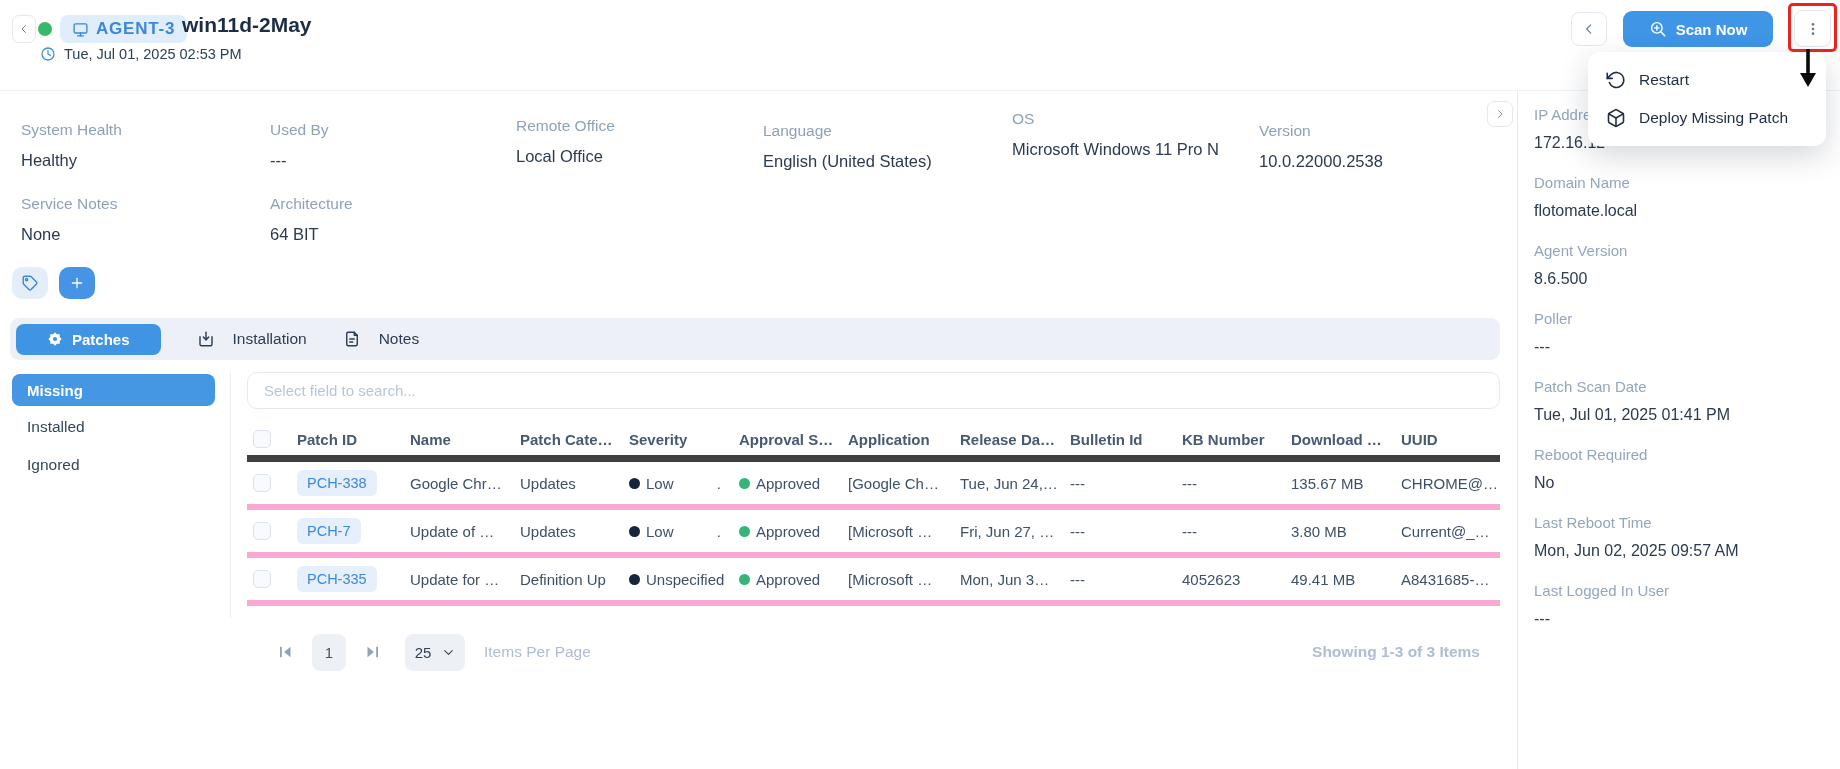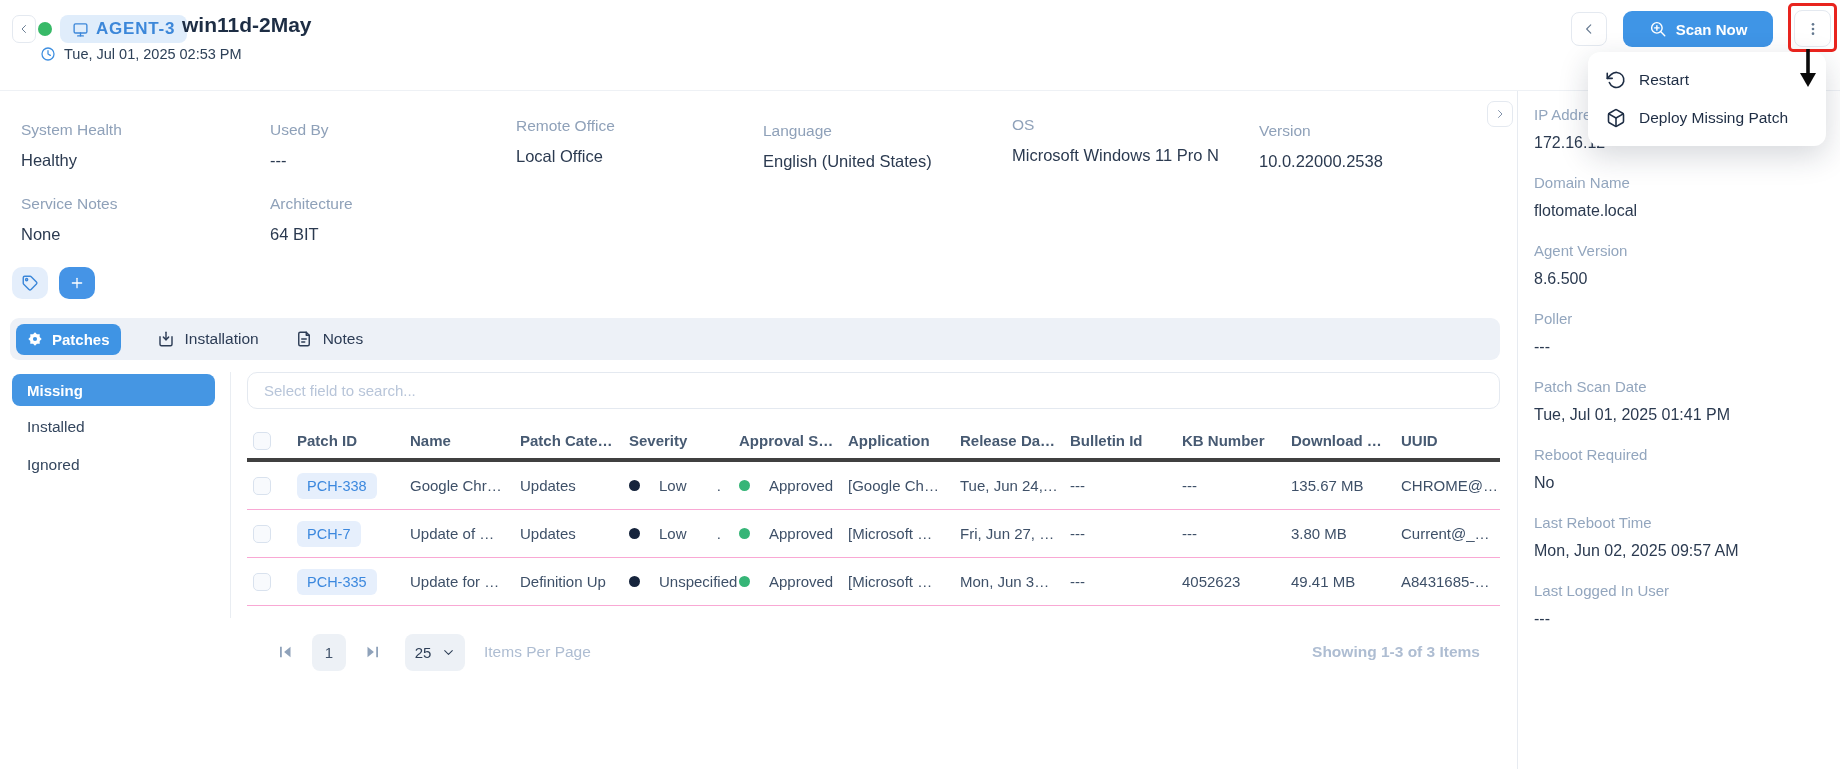--- a/index.html
+++ b/index.html
@@ -47,49 +47,49 @@
 
   
   .tag-btn { left:12px; top:267px; width:36px; height:32px; border-radius:10px; background:#e4eefb;
     display:flex; align-items:center; justify-content:center; color:#3c87d9; cursor:pointer; }
   .add-tag-btn { left:59px; top:267px; width:36px; height:32px; border-radius:10px; background:#4594e6;
     display:flex; align-items:center; justify-content:center; color:#fff; cursor:pointer; }
 
   
   .tabs-bar { left:10px; top:318px; width:1490px; height:42px; background:#edf1f7; border-radius:9px;
     display:flex; align-items:center; padding-left:6px; }
-  .tab-active { height:31px; padding:0 11px; border-radius:8px; background:#3f94e4; color:#fff;
+  .tab-active { height:31px; padding:0 31px; border-radius:8px; background:#3f94e4; color:#fff;
     display:flex; align-items:center; gap:9px; font-size:15px; font-weight:bold; cursor:pointer; }
-  .tab-item { margin-left:36px; display:flex; align-items:center; gap:10px; color:#2c3c55; font-size:15.5px; cursor:pointer; }
+  .tab-item { margin-left:36px; display:flex; align-items:center; gap:18px; color:#2c3c55; font-size:15.5px; cursor:pointer; }
 
   
   .nav-active { left:12px; top:374px; width:203px; height:32px; background:#4596e3; border-radius:8px;
     color:#fff; font-size:15px; font-weight:bold; display:flex; align-items:center; padding-left:15px; cursor:pointer; }
   .nav-plain { left:27px; font-size:15.5px; color:#34465e; cursor:pointer; }
   .mini-divider { left:230px; top:372px; width:1px; height:246px; background:#e9edf2; }
 
   
   .search-box { left:247px; top:372px; width:1253px; height:37px; border:1px solid #e4e9f0; border-radius:10px; background:#fff; }
   .search-box input { width:100%; height:100%; border:none; outline:none; background:transparent;
     padding:0 16px; font-size:15px; color:#2b3a50; font-family:"Liberation Sans", sans-serif; }
   .search-box input::placeholder { color:#b8c5d9; }
 
   
   .table-wrap { left:247px; top:423px; width:1253px; }
   .t-row { display:grid; grid-template-columns:50px 113px 110px 109px 110px 109px 112px 110px 112px 109px 110px 99px;
     align-items:center; }
-  .t-head { height:39px; border-bottom:4px solid #404040; }
+  .t-head { height:39px; border-bottom:7px solid #404040; }
   .t-head .cell { font-size:15px; font-weight:bold; color:#475a72; }
-  .t-body-row { height:48px; border-bottom:1px solid #f9a8d4; cursor:pointer; }
+  .t-body-row { height:48px; border-bottom:6px solid #f9a8d4; cursor:pointer; }
   .cell { white-space:nowrap; overflow:hidden; padding-right:12px; font-size:15px; color:#3e5068; }
   .checkbox { width:18px; height:18px; border:1.5px solid #d9e2ee; border-radius:5px; background:#f8fafd;
     margin-left:6px; cursor:pointer; }
   .pch-pill { display:inline-block; background:#e6effc; color:#3c88de; border-radius:6px; padding:5px 10px;
     font-size:14.5px; cursor:pointer; }
-  .dotcell { display:flex; align-items:center; gap:19px;text-align:center; }
+  .dotcell { display:flex; align-items:center; gap:6px;text-align:center; }
   .dot { width:11px; height:11px; border-radius:50%; flex:none; }
   .dot-sev { background:#16243c; }
   .dot-ok { background:#36b577; }
   .sev-suffix { margin-left:auto; padding-right:6px; color:#3e5068; }
 
   
   .pager { left:247px; top:630px; width:1253px; height:44px; display:flex; align-items:center; }
   .pg-ic { color:#8fa2ba; cursor:pointer; }
   .pg-first { margin-left:30px; }
   .pg-next { margin-left:17px; }
@@ -209,21 +209,21 @@
   <div class="val">---</div>
 </div>
 <div class="abs info-field" style="left:516px; top:117px;">
   <div class="lbl">Remote Office</div>
   <div class="val">Local Office</div>
 </div>
 <div class="abs info-field" style="left:763px; top:122px;">
   <div class="lbl">Language</div>
   <div class="val">English (United States)</div>
 </div>
-<div class="abs info-field" style="left:1012px; top:116px;">
+<div class="abs info-field" style="left:1012px; top:110px;">
   <div class="lbl">OS</div>
   <div class="val">Microsoft Windows 11 Pro N</div>
 </div>
 <div class="abs info-field" style="left:1259px; top:122px;">
   <div class="lbl">Version</div>
   <div class="val">10.0.22000.2538</div>
 </div>
 <div class="abs info-field" style="left:21px; top:195px;">
   <div class="lbl">Service Notes</div>
   <div class="val">None</div>

